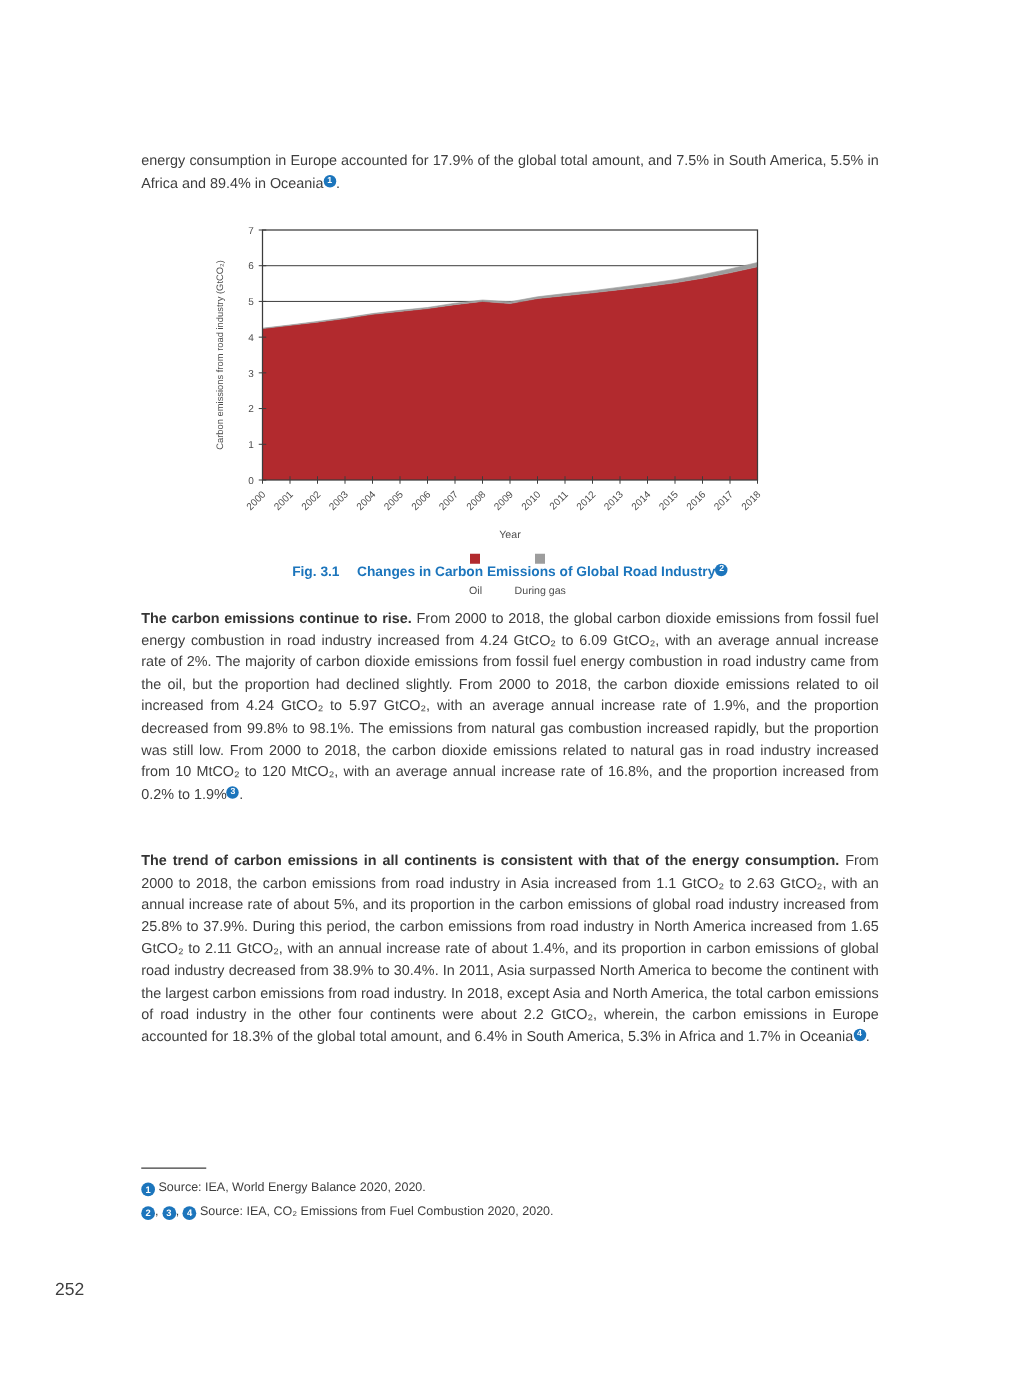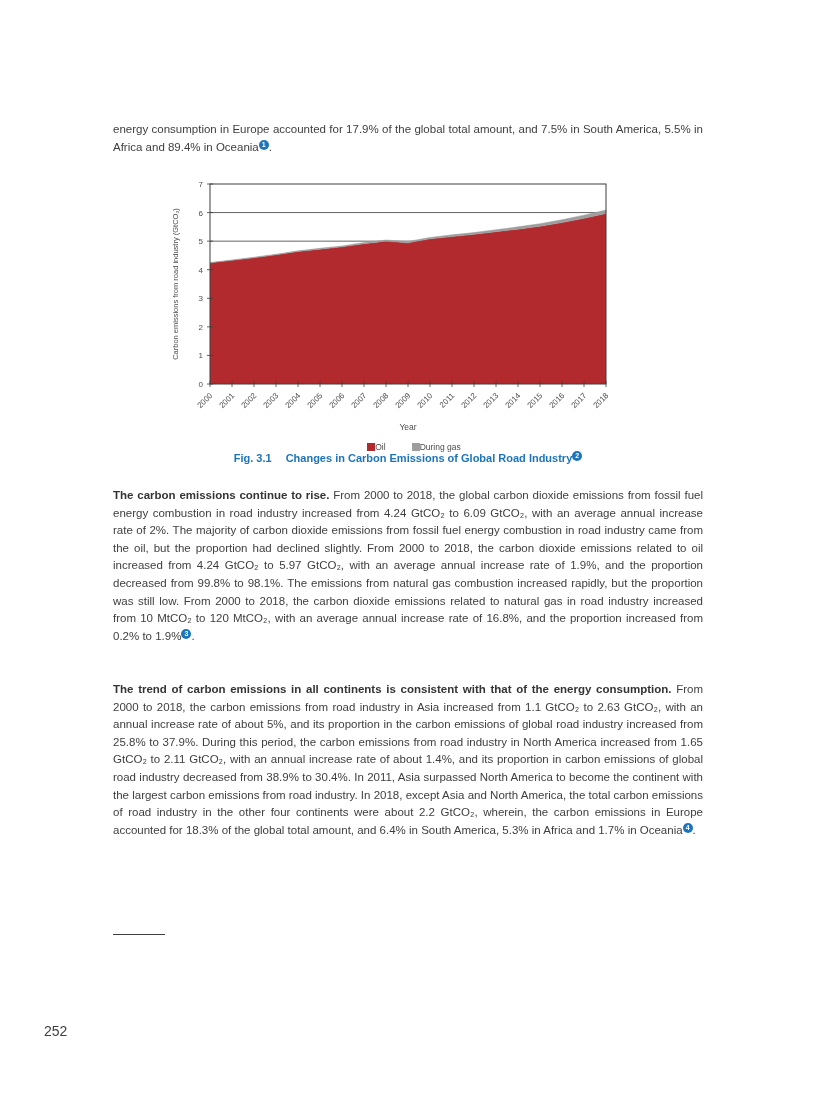--- a/index.html
+++ b/index.html
@@ -14,21 +14,21 @@
   .para1 { position:absolute; left:113px; top:487px; width:590px; }
   .para2 { position:absolute; left:113px; top:681px; width:590px; }
 
   .ref-sup { display:inline-block; width:10px; height:10px; border-radius:50%;
              background:#1c75bc; color:#fff; font-size:7px; line-height:10px;
              text-align:center; font-weight:bold; vertical-align:4px; }
 
   .chart-wrap { position:absolute; left:168px; top:176px; width:450px; }
   .chart-legend { display:flex; justify-content:center; align-items:center; gap:26px;
                   padding-left:42px; margin-top:2px; font-size:8.5px; color:#4d4d4d; }
-  .legend-item { display:flex; align-items:center; gap:0; }
+  .legend-item { display:flex; align-items:center; gap:16px;flex-direction:column; }
   .legend-swatch { width:8px; height:8px; display:inline-block; }
 
   .caption { position:absolute; left:113px; top:451px; width:590px; text-align:center;
              font-size:11px; font-weight:bold; color:#1c75bc; }
   .caption .cap-gap { display:inline-block; width:14px; }
 
   .footnotes { position:absolute; left:113px; top:934px; width:590px; font-size:10px;
                line-height:17px; color:#3e3e3e; }
   .fn-rule { width:52px; border-top:1px solid #3e3e3e; margin-bottom:7px; }
   .fn-circle { display:inline-block; width:11px; height:11px; border-radius:50%;
@@ -126,17 +126,19 @@
   </div>
 
   <div class="caption"><span class="cap-label">Fig. 3.1</span><span class="cap-gap"></span><span>Changes in Carbon Emissions of Global Road Industry</span><span class="ref-sup">2</span></div>
 
   <p class="bodytext para1"><b>The carbon emissions continue to rise.</b><span> From 2000 to 2018, the global carbon dioxide emissions from fossil fuel energy combustion in road industry increased from 4.24 GtCO₂ to 6.09 GtCO₂, with an average annual increase rate of 2%. The majority of carbon dioxide emissions from fossil fuel energy combustion in road industry came from the oil, but the proportion had declined slightly. From 2000 to 2018, the carbon dioxide emissions related to oil increased from 4.24 GtCO₂ to 5.97 GtCO₂, with an average annual increase rate of 1.9%, and the proportion decreased from 99.8% to 98.1%. The emissions from natural gas combustion increased rapidly, but the proportion was still low. From 2000 to 2018, the carbon dioxide emissions related to natural gas in road industry increased from 10 MtCO₂ to 120 MtCO₂, with an average annual increase rate of 16.8%, and the proportion increased from 0.2% to 1.9%</span><span class="ref-sup">3</span><span>.</span></p>
 
   <p class="bodytext para2"><b>The trend of carbon emissions in all continents is consistent with that of the energy consumption.</b><span> From 2000 to 2018, the carbon emissions from road industry in Asia increased from 1.1 GtCO₂ to 2.63 GtCO₂, with an annual increase rate of about 5%, and its proportion in the carbon emissions of global road industry increased from 25.8% to 37.9%. During this period, the carbon emissions from road industry in North America increased from 1.65 GtCO₂ to 2.11 GtCO₂, with an annual increase rate of about 1.4%, and its proportion in carbon emissions of global road industry decreased from 38.9% to 30.4%. In 2011, Asia surpassed North America to become the continent with the largest carbon emissions from road industry. In 2018, except Asia and North America, the total carbon emissions of road industry in the other four continents were about 2.2 GtCO₂, wherein, the carbon emissions in Europe accounted for 18.3% of the global total amount, and 6.4% in South America, 5.3% in Africa and 1.7% in Oceania</span><span class="ref-sup">4</span><span>.</span></p>
 
   <div class="footnotes">
     <div class="fn-rule"></div>
+    <div class="fn-line"><span class="fn-circle">1</span> <span>Source: IEA, World Energy Balance 2020, 2020.</span></div>
+    <div class="fn-line"><span class="fn-circle">2</span><span>, </span><span class="fn-circle">3</span><span>, </span><span class="fn-circle">4</span> <span>Source: IEA, CO₂ Emissions from Fuel Combustion 2020, 2020.</span></div>
   </div>
 
   <div class="pagenum">252</div>
 
 </div>
 
 </body></html>

